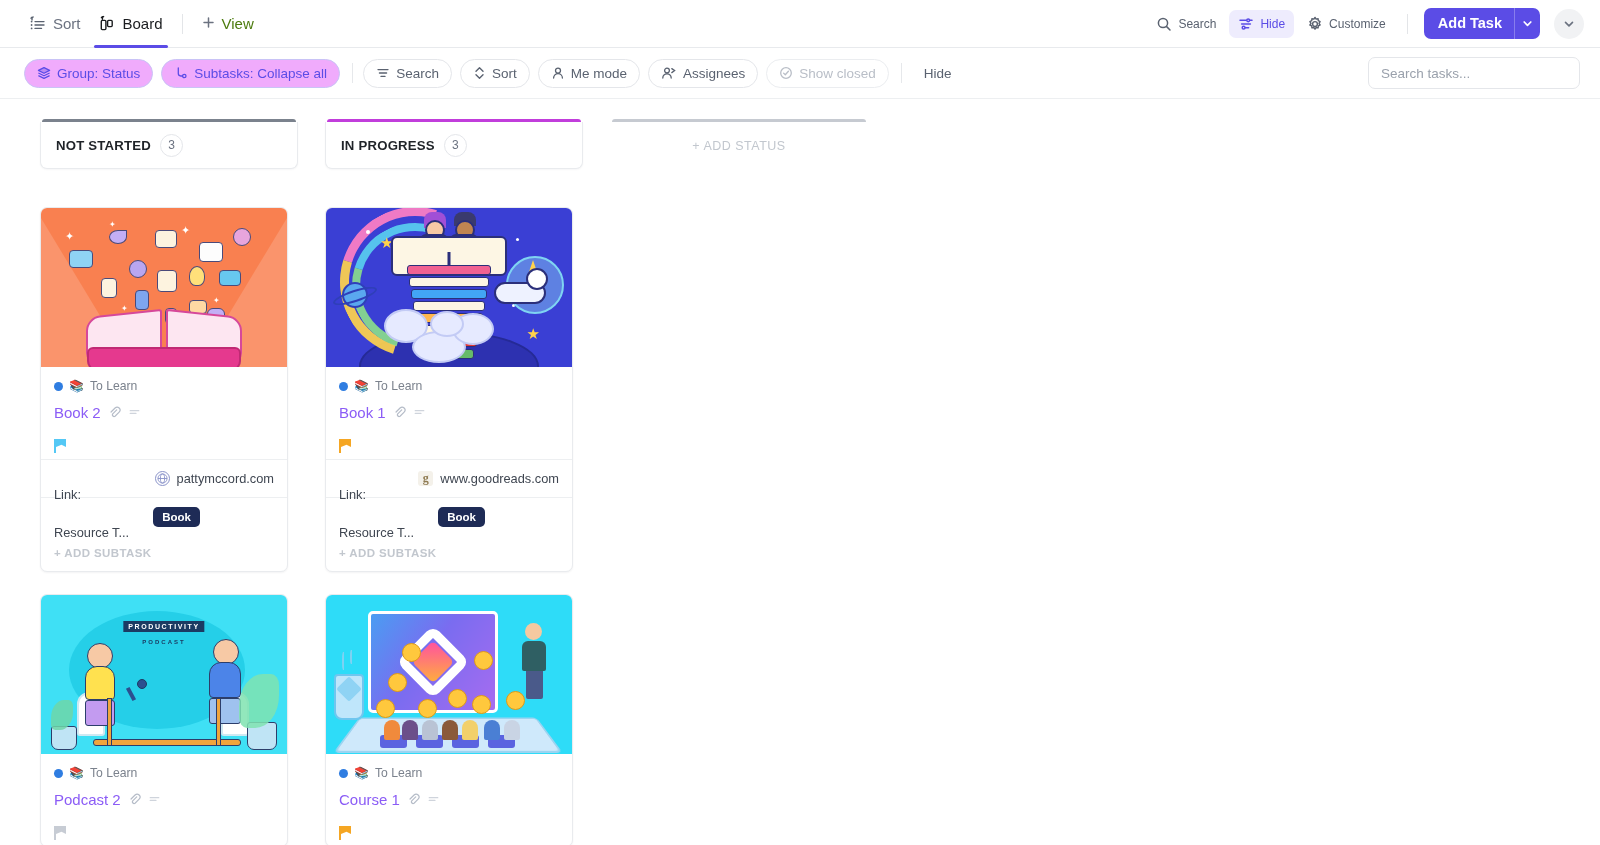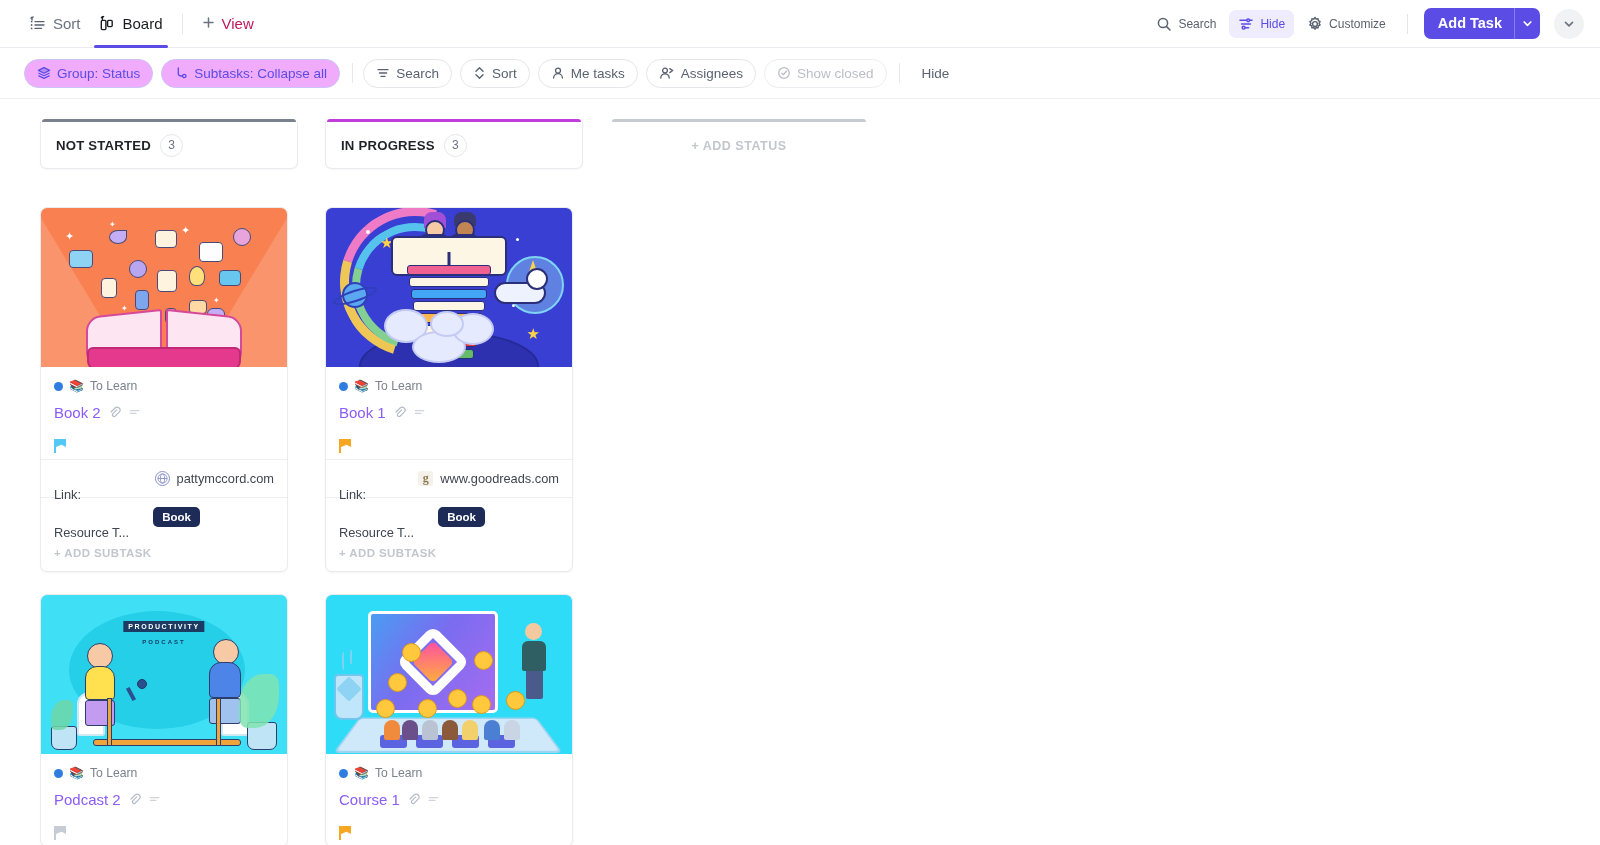--- a/index.html
+++ b/index.html
@@ -29,21 +29,21 @@
     position: relative;
   }
   .view-tab.active { color: #1a1c1f; }
   .view-tab.active::after {
     content: ""; position: absolute; left: 4px; right: 4px; bottom: 0;
     height: 2.5px; background: #5b4ce6; border-radius: 2px;
   }
   .view-divider { width: 1px; height: 20px; background: #e3e5e8; margin: 0 10px; }
   .add-view {
     display: flex; align-items: flex-start; gap: 6px;
-    font-size: 15px; color: #be185d; cursor: pointer; padding: 0 8px;
+    font-size: 15px; color: #4d7c0f; cursor: pointer; padding: 0 8px;
   }
   .topbar-right {
     margin-left: auto; display: flex; align-items: center; gap: 4px;
   }
   .tb-btn {
     display: flex; align-items: center; gap: 6px;
     font-size: 12px; color: #5a6270;
     padding: 6px 9px; border-radius: 7px; cursor: pointer;
   }
   .tb-btn.hl { background: #eeecfd; color: #5b4ce6; }
@@ -130,21 +130,21 @@
   }
   .col-count {
     margin-left: 9px;
     min-width: 23px; height: 23px; padding: 0 6px;
     border: 1px solid #e4e6ea; border-radius: 12px;
     display: inline-flex; align-items: center; justify-content: center;
     font-size: 12px; color: #6b7280;
   }
   .col-add {
     height: 47px; display: flex; align-items: center; justify-content: center;
-    font-size: 12.5px; font-weight: bold; letter-spacing: .5px;
+    font-size: 12.5px; font-weight: normal; letter-spacing: .5px;
     color: #c2c7ce; cursor: pointer;
   }
 
   .cards { margin-top: 38px; display: flex; flex-direction: column; gap: 22px; }
 
   .card {
     width: 248px;
     background: #fff;
     border: 1px solid #e9ebee;
     border-radius: 7px;
@@ -549,21 +549,21 @@
     <span>Sort</span>
   </div>
 
   <div class="chip">
     <span>
       <svg width="14" height="14" viewBox="0 0 14 14" fill="none" stroke="#5a6270" stroke-width="1.3" stroke-linecap="round">
         <circle cx="7" cy="4.6" r="2.5"></circle>
           <path d="M2.6 12 a4.4 4.4 0 0 1 8.8 0"></path>
       </svg>
     </span>
-    <span>Me tasks</span>
+    <span>Me mode</span>
   </div>
 
   <div class="chip">
     <span>
       <svg width="16" height="14" viewBox="0 0 16 14" fill="none" stroke="#5a6270" stroke-width="1.3" stroke-linecap="round">
         <circle cx="6" cy="4.6" r="2.4"></circle>
           <path d="M1.8 12 a4.2 4.2 0 0 1 8.4 0"></path>
         <path d="M10.8 2.6 L13.6 4.6 L10.8 6.6"></path>
       </svg>
     </span>
@@ -577,20 +577,23 @@
           <path d="M4.6 7.1 L6.3 8.8 L9.4 5.3"></path>
       </svg>
     </span>
     <span>Show closed</span>
   </div>
 
   <div class="fb-sep"></div>
 
   <div class="fb-plain">Hide</div>
 
+  <div class="search-tasks">
+    <span>Search tasks...</span>
+  </div>
 </div>
 
 <div class="board">
   <div class="columns">
 
     <div class="column">
       <div class="col-head-wrap">
         <div class="col-bar" style="background:#7b828d"></div>
         <div class="col-head">
           <span class="col-title">NOT STARTED</span>

